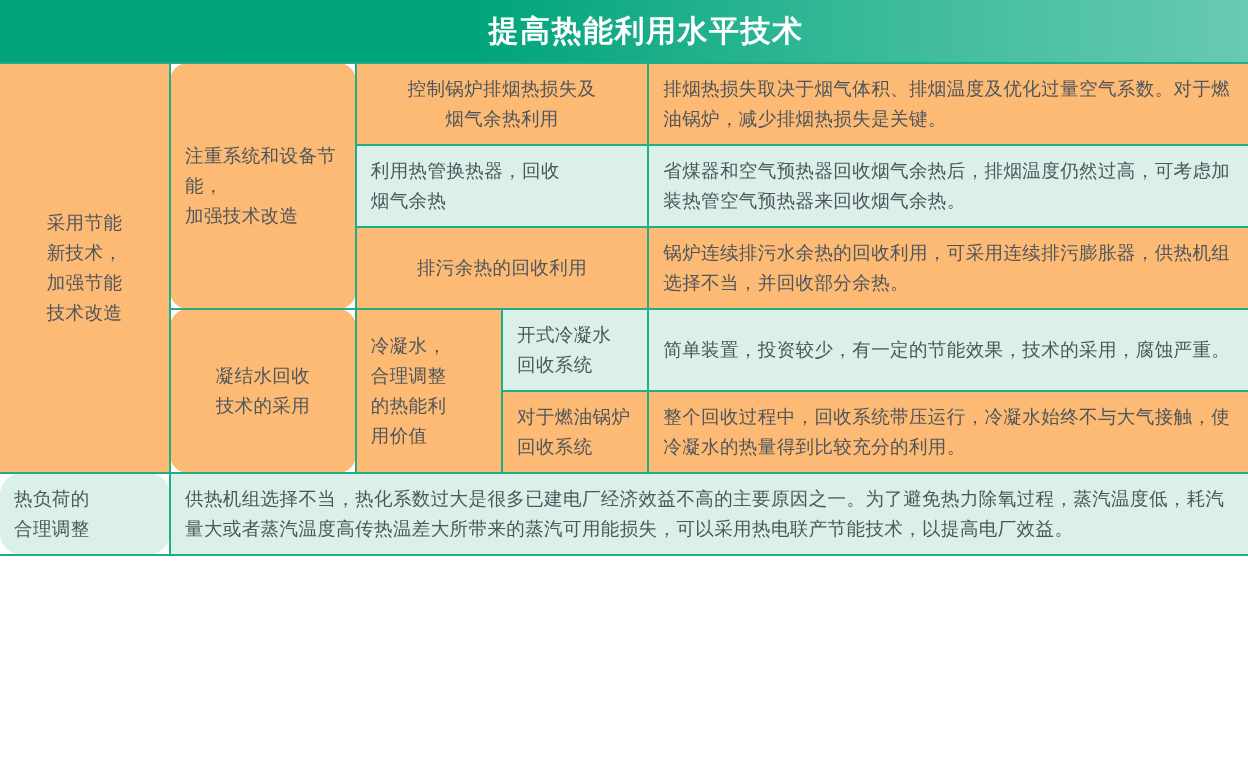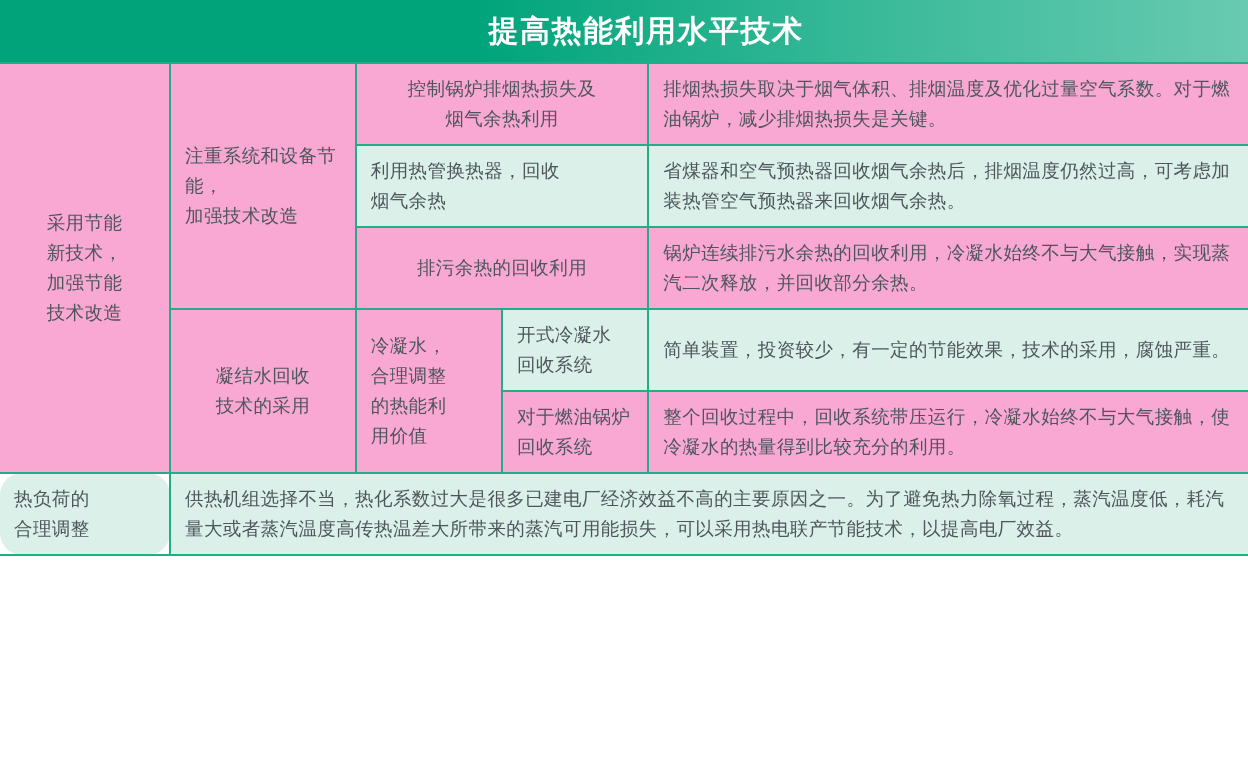--- a/index.html
+++ b/index.html
@@ -35,35 +35,35 @@
   }
 
   
   .grid {
     width: 1248px;
     border-collapse: collapse;
     table-layout: fixed;
   }
   .grid td {
     border: 2px solid #1fae85;
-    background: #f9a8d4;
+    background: #fdba74;
     vertical-align: middle;
     padding: 10px 14px;
     box-sizing: border-box;
     font-size: 18.5px;
     line-height: 1.62;
     color: #4e565c;
     letter-spacing: 0.4px;
   }
   .grid td.no-left  { border-left: none; }
   .grid td.no-right { border-right: none; }
 
   
   .c1 { width: 161px; }
-  .c2 { width: 176px; }
+  .c2 { width: 176px; border-radius: 18px; }
   .c3 { width: 277px; }
   .c4 { width: 568px; margin-left: 24px; }
 
   
   .tint { background: #daf0e8 !important; }
 
   
   .cat-main {
     font-size: 24px;
     line-height: 1.62;
@@ -132,21 +132,21 @@
     </tr>
 
     <tr>
       <td class="c3 item-l tint nowrapline" colspan="2">利用热管换热器，回收
 烟气余热</td>
       <td class="c4 desc tint no-right">省煤器和空气预热器回收烟气余热后，排烟温度仍然过高，可考虑加装热管空气预热器来回收烟气余热。</td>
     </tr>
 
     <tr>
       <td class="c3 item-c nowrapline" colspan="2">排污余热的回收利用</td>
-      <td class="c4 desc no-right">锅炉连续排污水余热的回收利用，冷凝水始终不与大气接触，实现蒸汽二次释放，并回收部分余热。</td>
+      <td class="c4 desc no-right">锅炉连续排污水余热的回收利用，可采用连续排污膨胀器，供热机组选择不当，并回收部分余热。</td>
     </tr>
 
     <tr>
       <td class="c2 cat-sub nowrapline" rowspan="2">凝结水回收
 技术的采用</td>
       <td class="sub-narrow nowrapline" rowspan="2" style="width:130px;">冷凝水，
 合理调整
 的热能利
 用价值</td>
       <td class="item-l tint nowrapline" style="width:147px;margin-top:28px;">开式冷凝水

